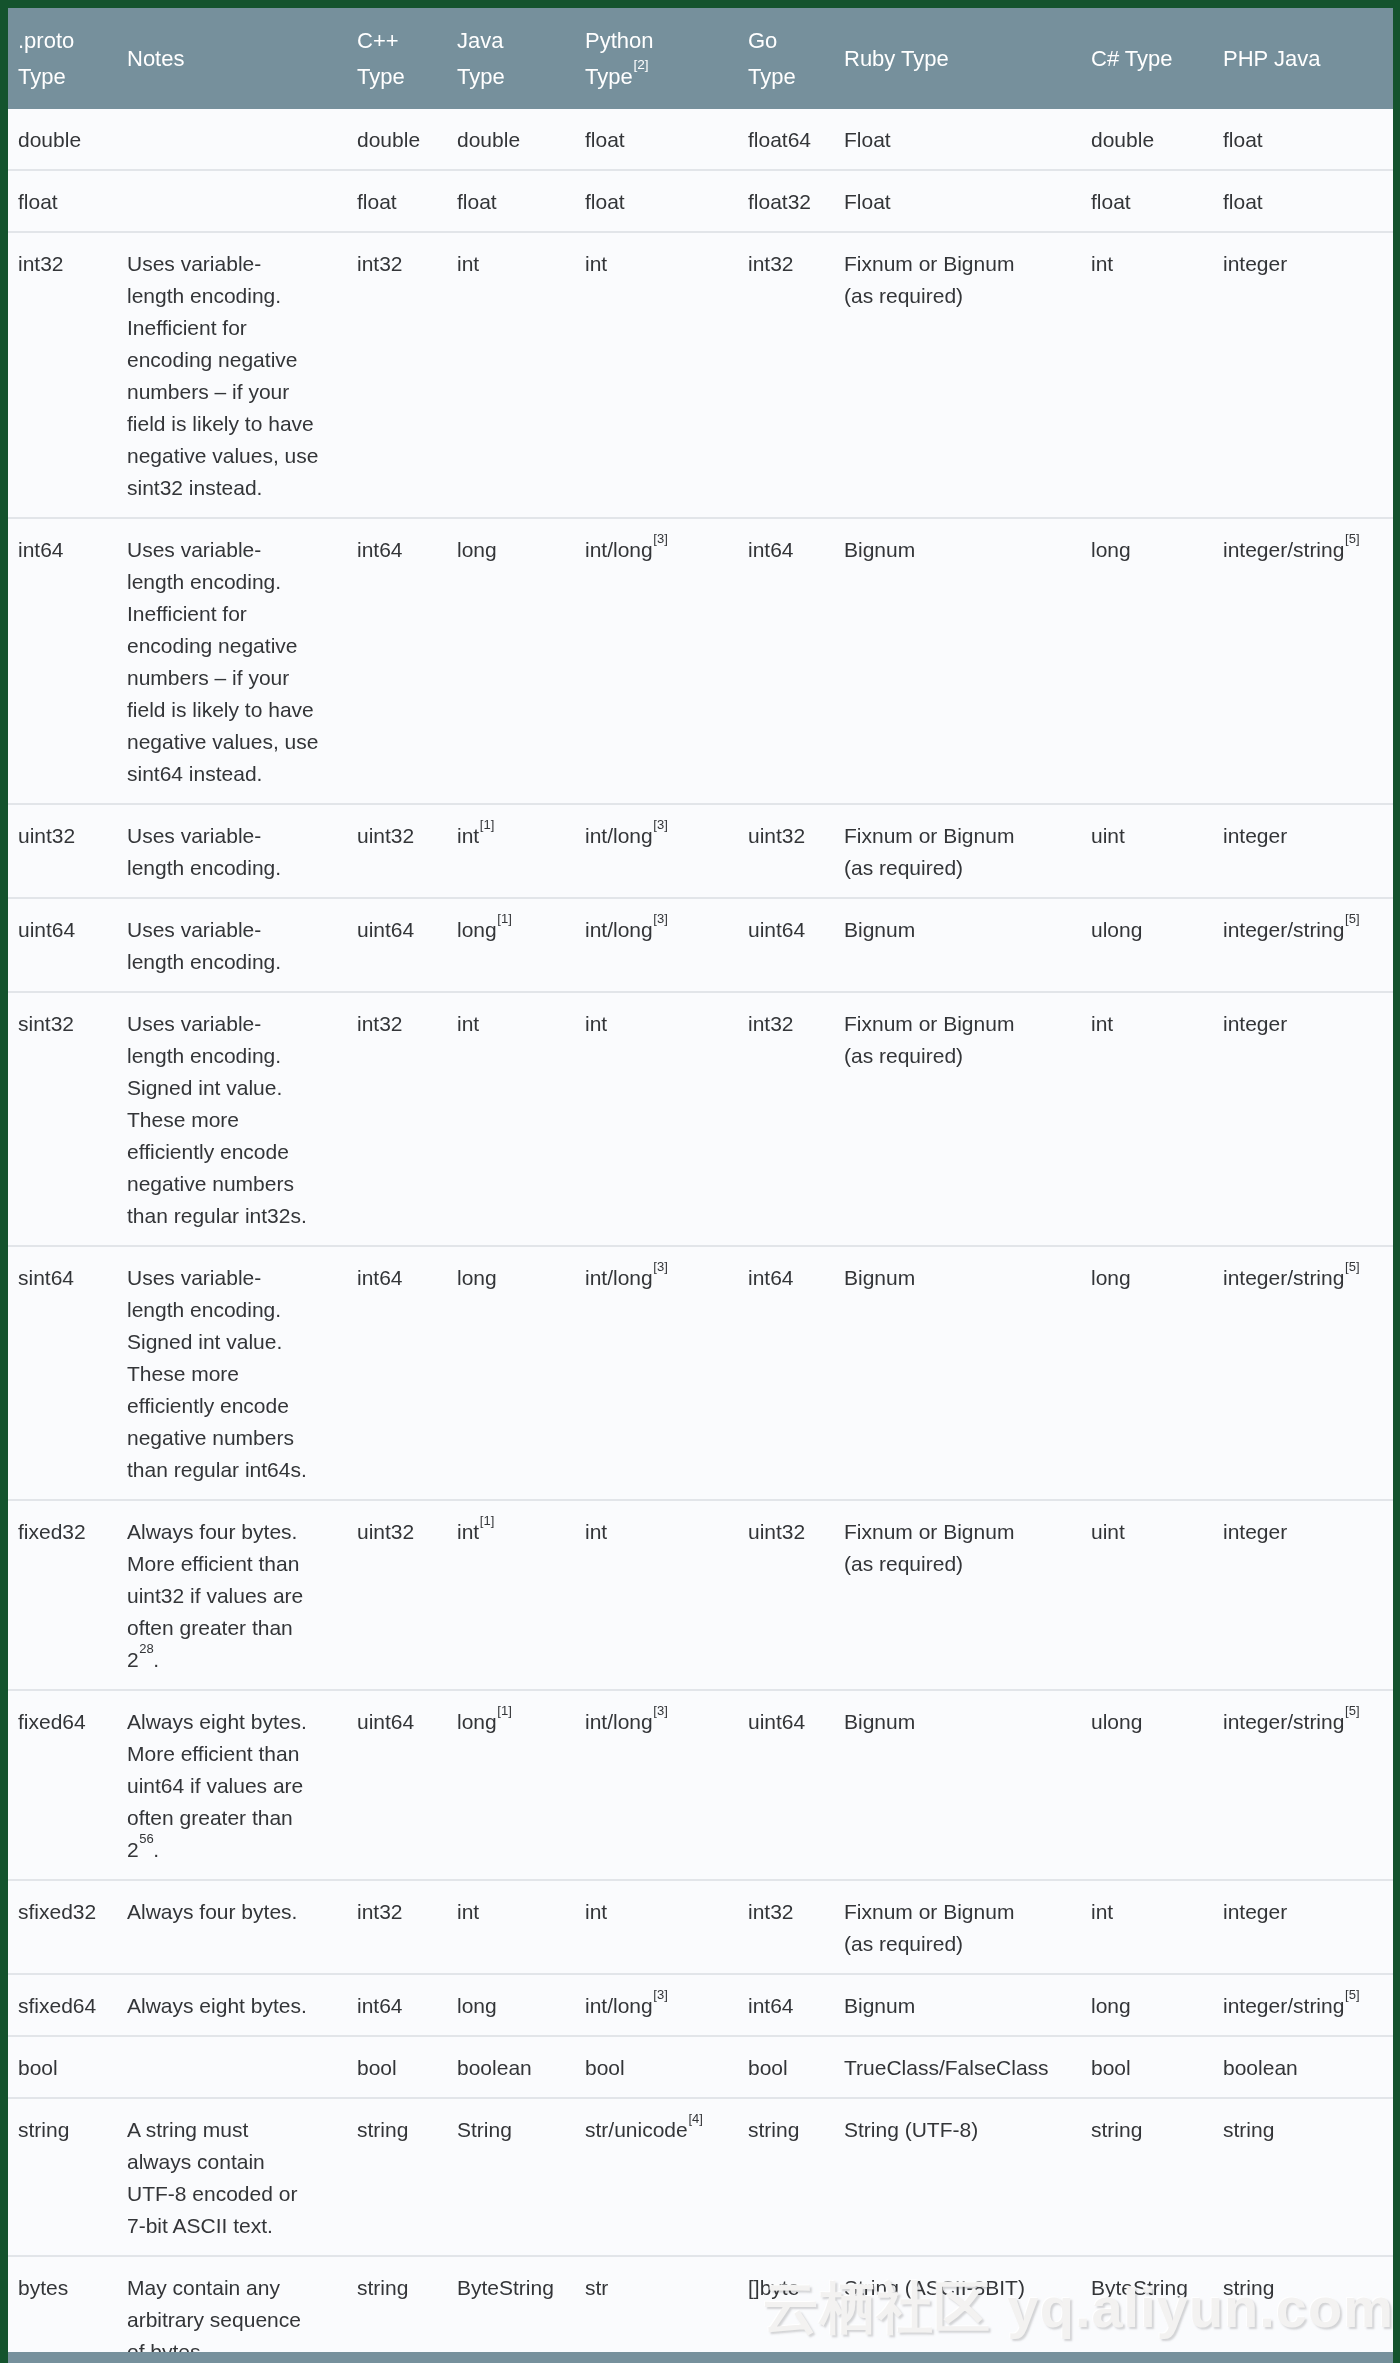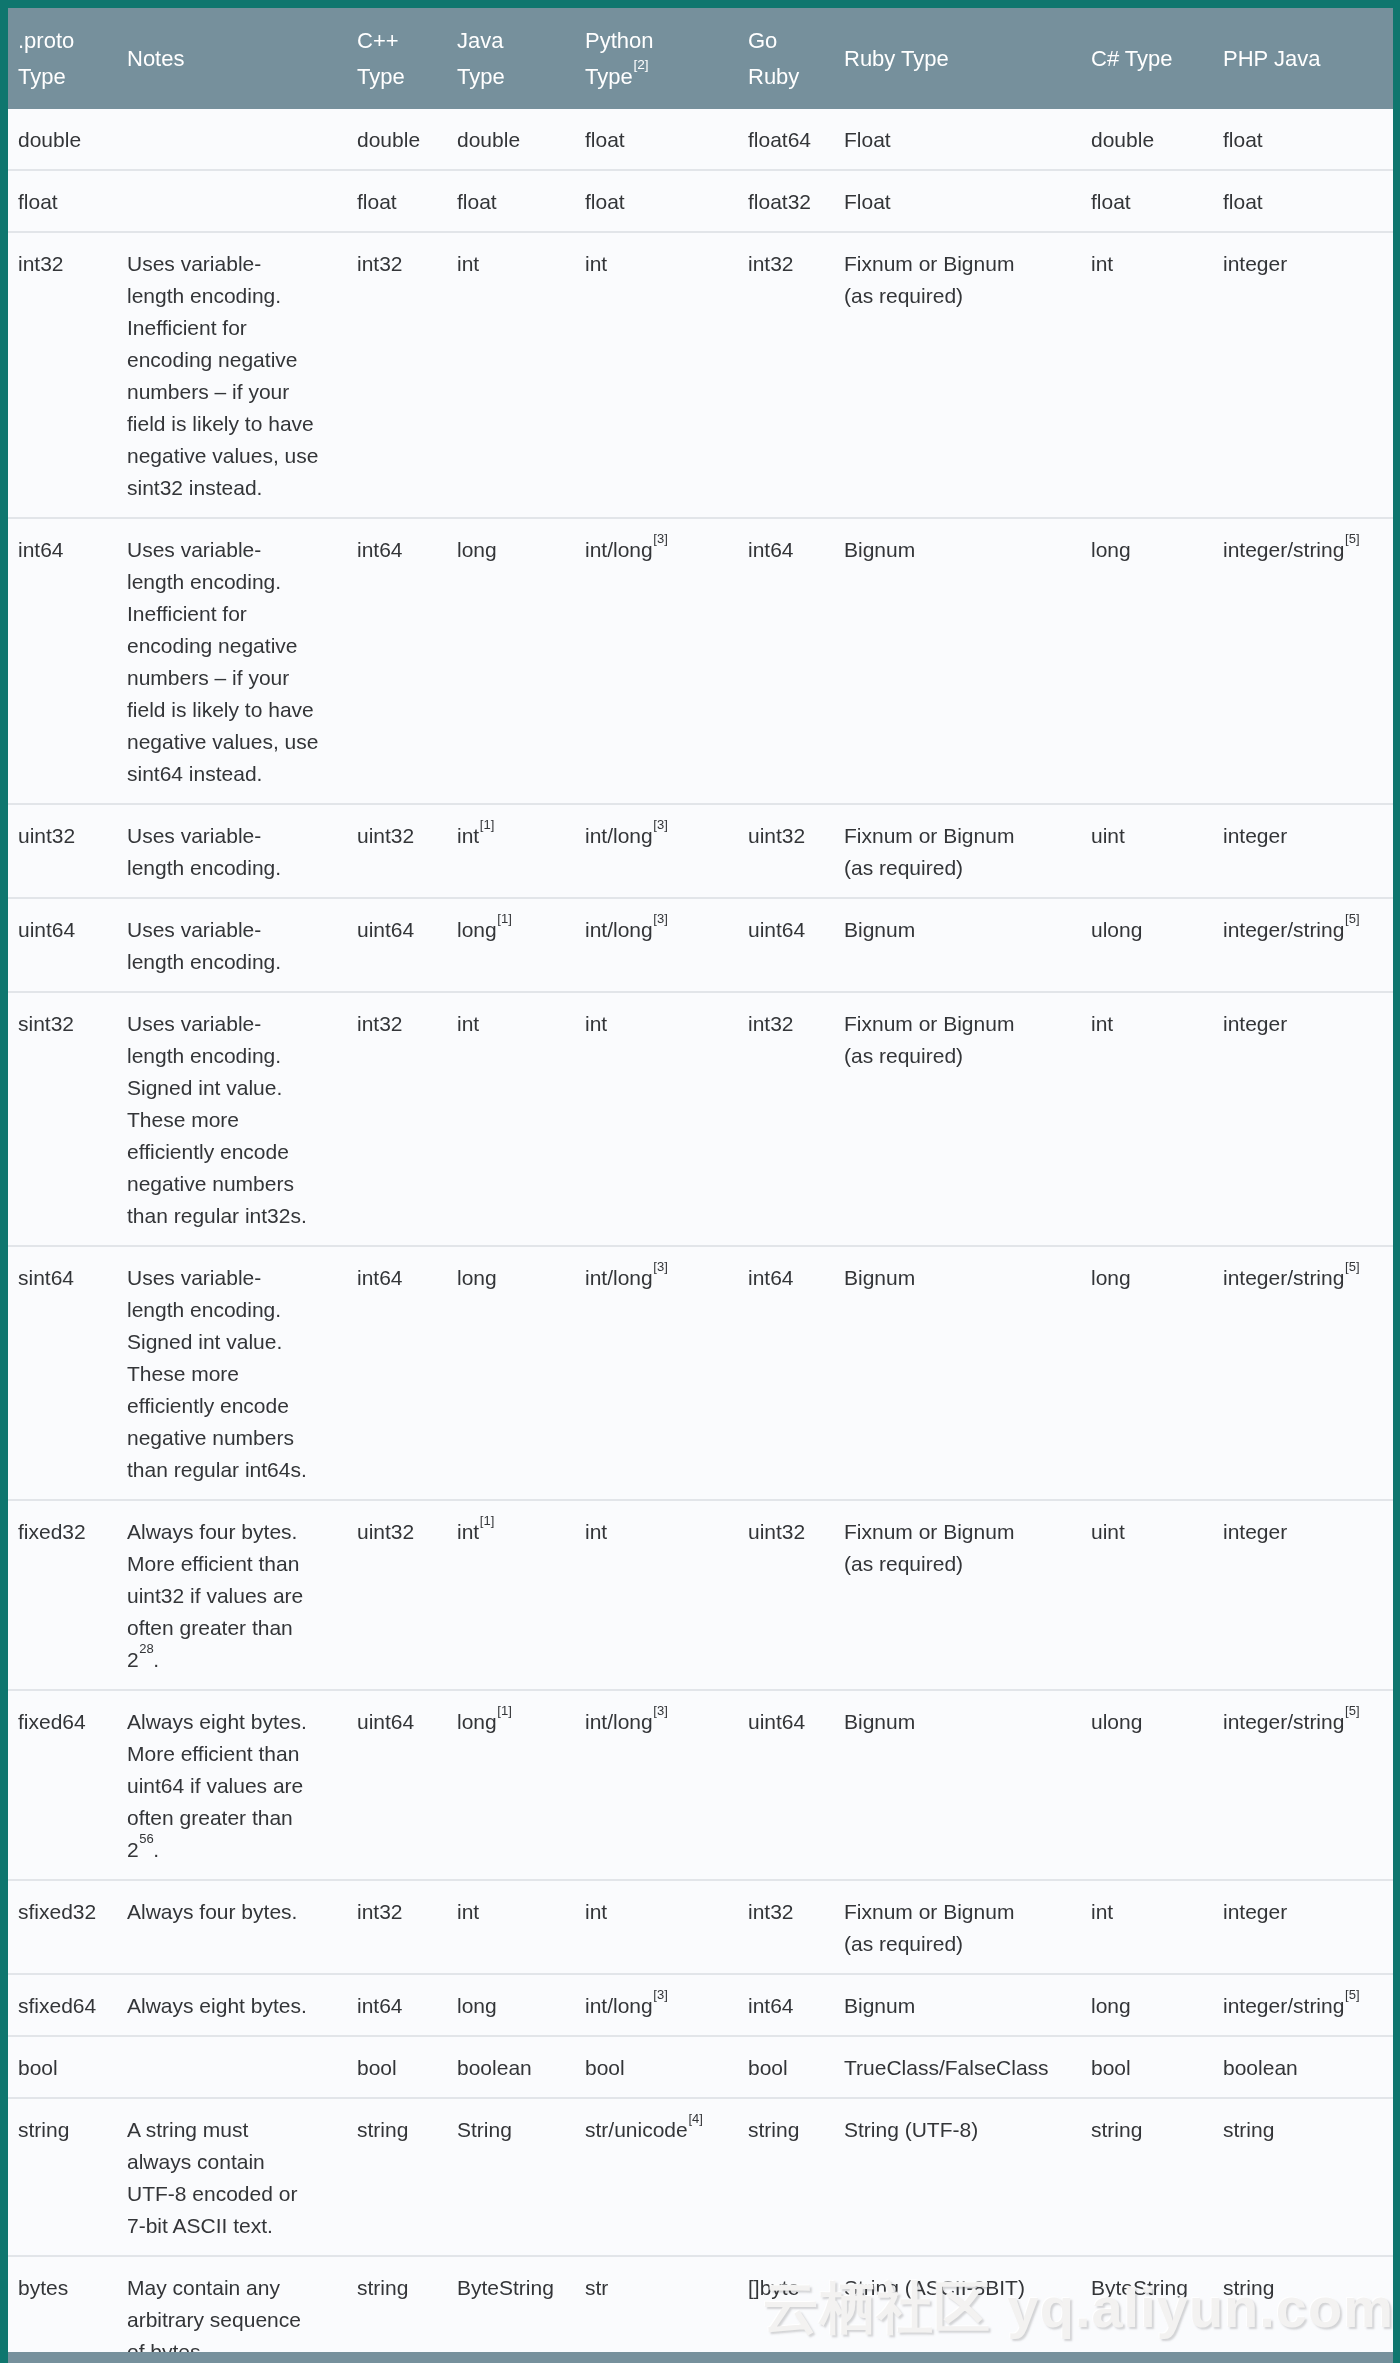--- a/index.html
+++ b/index.html
@@ -5,21 +5,21 @@
   html, body {
     margin: 0;
     padding: 0;
     background: #ffffff;
     font-family: "Liberation Sans", sans-serif;
   }
   .page {
     position: relative;
     width: 1400px;
     height: 2363px;
-    background: #0f766e;
+    background: #14532d;
     overflow: hidden;
     text-decoration: underline;
   }
   table.proto-table {
     position: absolute;
     left: 8px;
     top: 8px;
     width: 1385px;
     border-collapse: collapse;
     table-layout: fixed;
@@ -110,21 +110,21 @@
           <th>.proto
 Type</th>
           <th>Notes</th>
           <th>C++
 Type</th>
           <th>Java
 Type</th>
           <th>Python
 Type<sup>[2]</sup></th>
           <th>Go
-Ruby</th>
+Type</th>
           <th>Ruby Type</th>
           <th>C# Type</th>
           <th>PHP Java</th>
         </tr>
     </thead>
     <tbody id="body-rows">
         <tr>
           <td>double</td>
           <td></td>
           <td>double</td>

